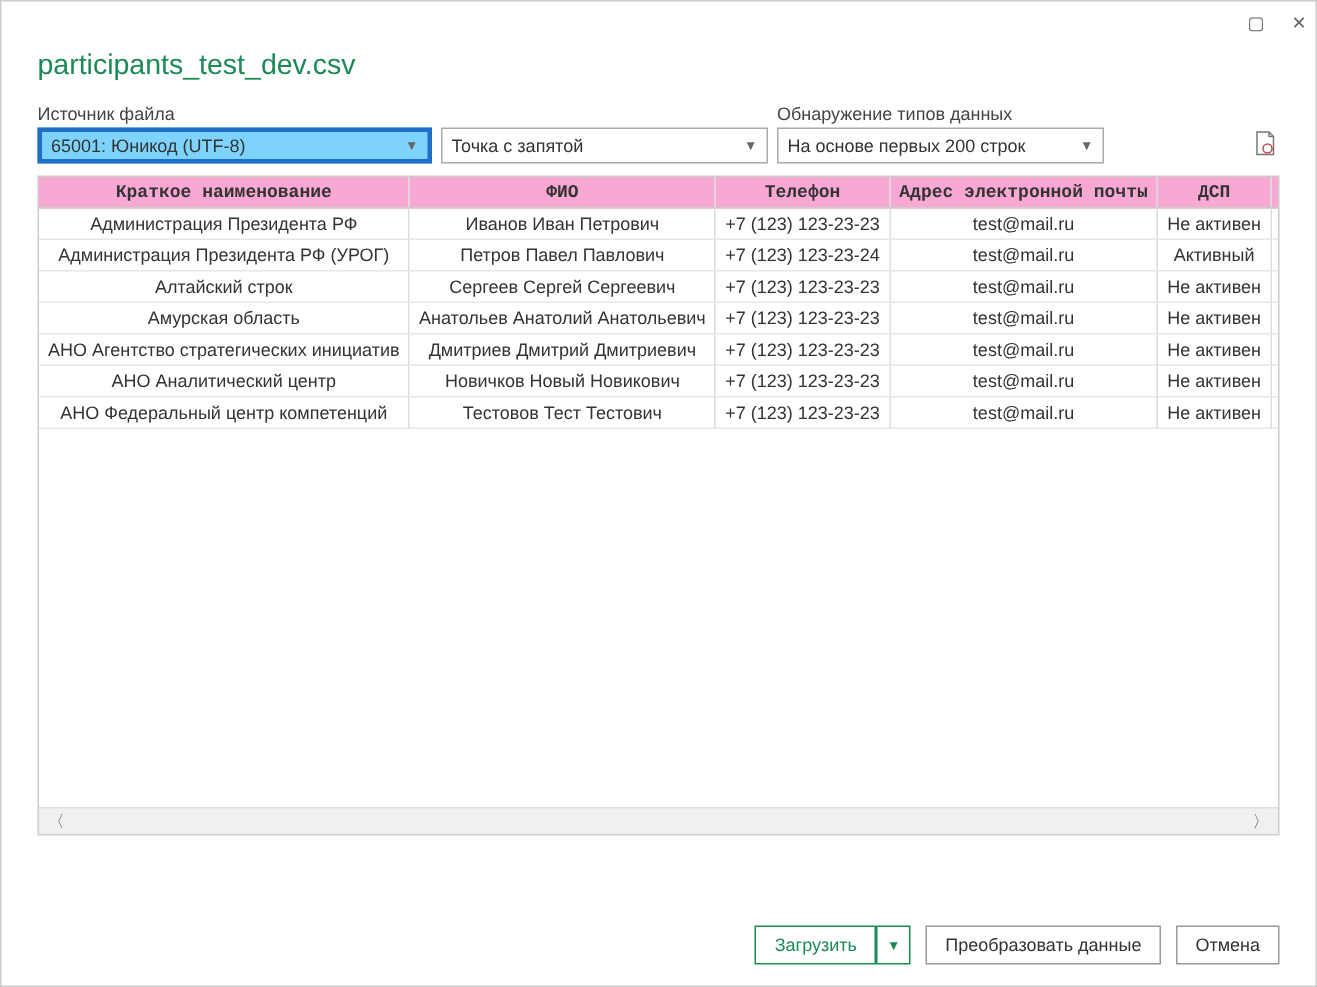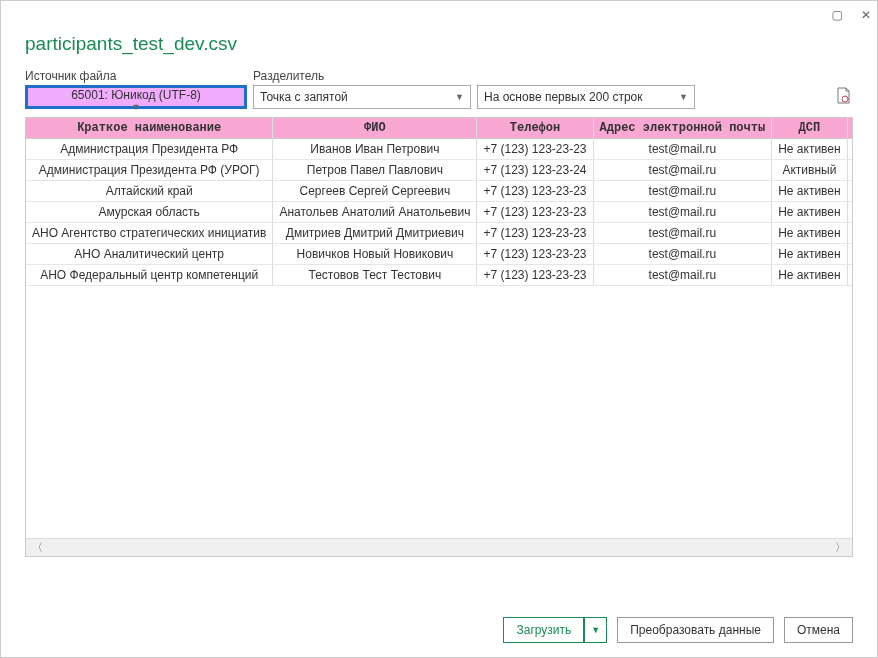--- a/index.html
+++ b/index.html
@@ -46,21 +46,21 @@
     border: 1px solid #aaa;
     background: #fff;
     display: flex;
     align-items: center;
     justify-content: space-between;
     padding: 0 6px;
     font-size: 12px;
     cursor: pointer;
   }
   .dropdown .arrow { color: #666; font-size: 9px; }
-  .dd-source { width: 222px; background:#f0abfc; border: 3px solid #1d6fc7; flex-direction: column;}
+  .dd-source { width: 263px; background:#7dd3fc; border: 3px solid #1d6fc7;}
   .dd-delim { width: 218px; align-items: center; }
   .dd-detect { width: 218px; }
   .refresh-ico {
     margin-left: auto;
     width: 20px; height: 22px;
     display:flex; align-items:center; justify-content:center;
     cursor:pointer;
     margin-bottom:2px;
   }
   .table-wrap {
@@ -136,27 +136,27 @@
 
     <div class="controls-row">
       <div class="control-group">
         <label>Источник файла</label>
         <div class="dropdown dd-source">
           <span>65001: Юникод (UTF-8)</span>
           <span class="arrow">▼</span>
         </div>
       </div>
       <div class="control-group">
-        <label>Разделитель</label>
         <div class="dropdown dd-delim">
           <span>Точка с запятой</span>
           <span class="arrow">▼</span>
         </div>
       </div>
       <div class="control-group">
+        <label>Обнаружение типов данных</label>
         <div class="dropdown dd-detect">
           <span>На основе первых 200 строк</span>
           <span class="arrow">▼</span>
         </div>
       </div>
       <div class="refresh-ico">
         <svg width="16" height="18" viewBox="0 0 16 18">
             <path d="M3 1 h8 l3 3 v12 h-11 z" fill="none" stroke="#777" stroke-width="1"></path>
             <path d="M11 1 v3 h3" fill="none" stroke="#777"></path>
             <circle cx="10" cy="12" r="3" fill="none" stroke="#c0504d"></circle>
@@ -191,21 +191,21 @@
             </tr>
             <tr>
               <td class="col-name">Администрация Президента РФ (УРОГ)</td>
               <td class="col-fio">Петров Павел Павлович</td>
               <td class="col-phone">+7 (123) 123-23-24</td>
               <td class="col-email">test@mail.ru</td>
               <td class="col-dsp">Активный</td>
               <td class="col-status">Активный</td>
             </tr>
             <tr>
-              <td class="col-name">Алтайский край</td>
+              <td class="col-name">Алтайский строк</td>
               <td class="col-fio">Сергеев Сергей Сергеевич</td>
               <td class="col-phone">+7 (123) 123-23-23</td>
               <td class="col-email">test@mail.ru</td>
               <td class="col-dsp">Не активен</td>
               <td class="col-status">Не активен</td>
             </tr>
             <tr>
               <td class="col-name">Амурская область</td>
               <td class="col-fio">Анатольев Анатолий Анатольевич</td>
               <td class="col-phone">+7 (123) 123-23-23</td>

